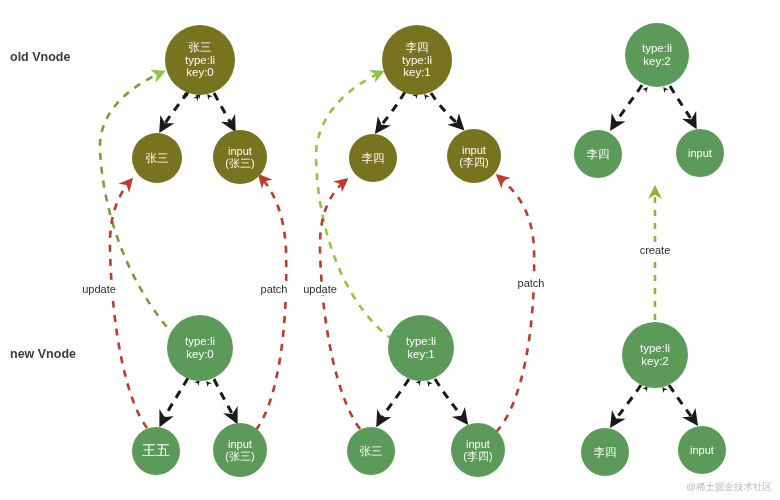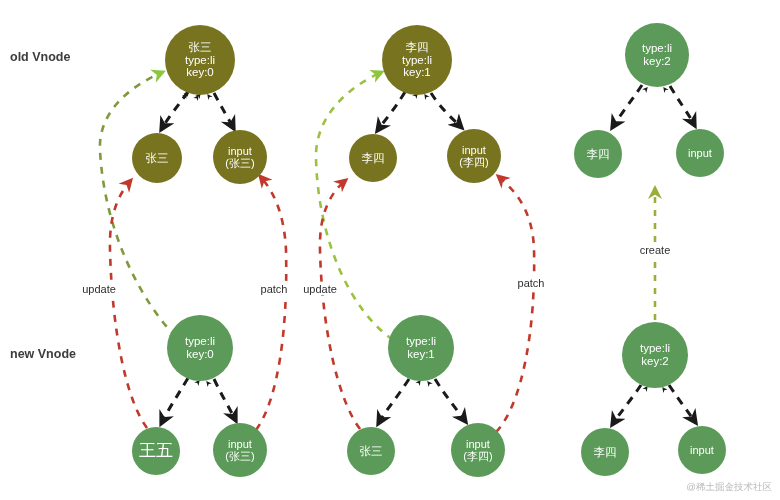--- a/index.html
+++ b/index.html
@@ -178,21 +178,21 @@
       <div class="node green" style="width: 48px; height: 48px; left: 598px; top: 154px; font-size: 11.5px;">
         <span class="ln">李四</span>
       </div>
       <div class="node green" style="width: 48px; height: 48px; left: 700px; top: 153px; font-size: 11px;">
         <span class="ln">input</span>
       </div>
       <div class="node green" style="width: 66px; height: 66px; left: 200px; top: 348px; font-size: 11.5px;">
         <span class="ln">type:li</span>
         <span class="ln">key:0</span>
       </div>
-      <div class="node green" style="width: 48px; height: 48px; left: 156px; top: 451px; font-size: 17px;">
+      <div class="node green" style="width: 48px; height: 48px; left: 156px; top: 451px; font-size: 14px;">
         <span class="ln">王五</span>
       </div>
       <div class="node green" style="width: 54px; height: 54px; left: 240px; top: 450px; font-size: 11px;">
         <span class="ln">input</span>
         <span class="ln">(张三)</span>
       </div>
       <div class="node green" style="width: 66px; height: 66px; left: 421px; top: 348px; font-size: 11.5px;">
         <span class="ln">type:li</span>
         <span class="ln">key:1</span>
       </div>

